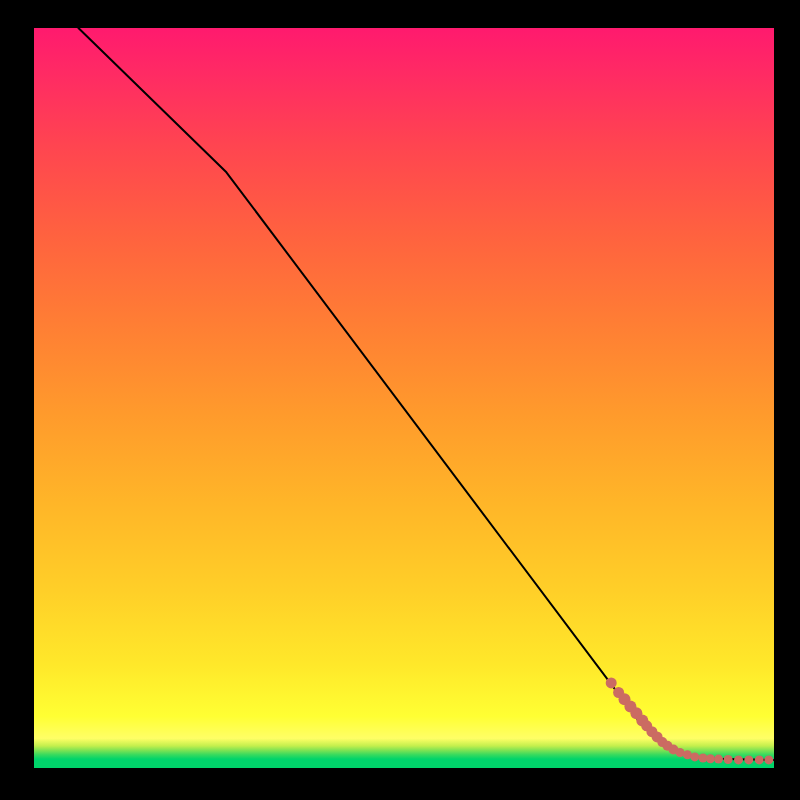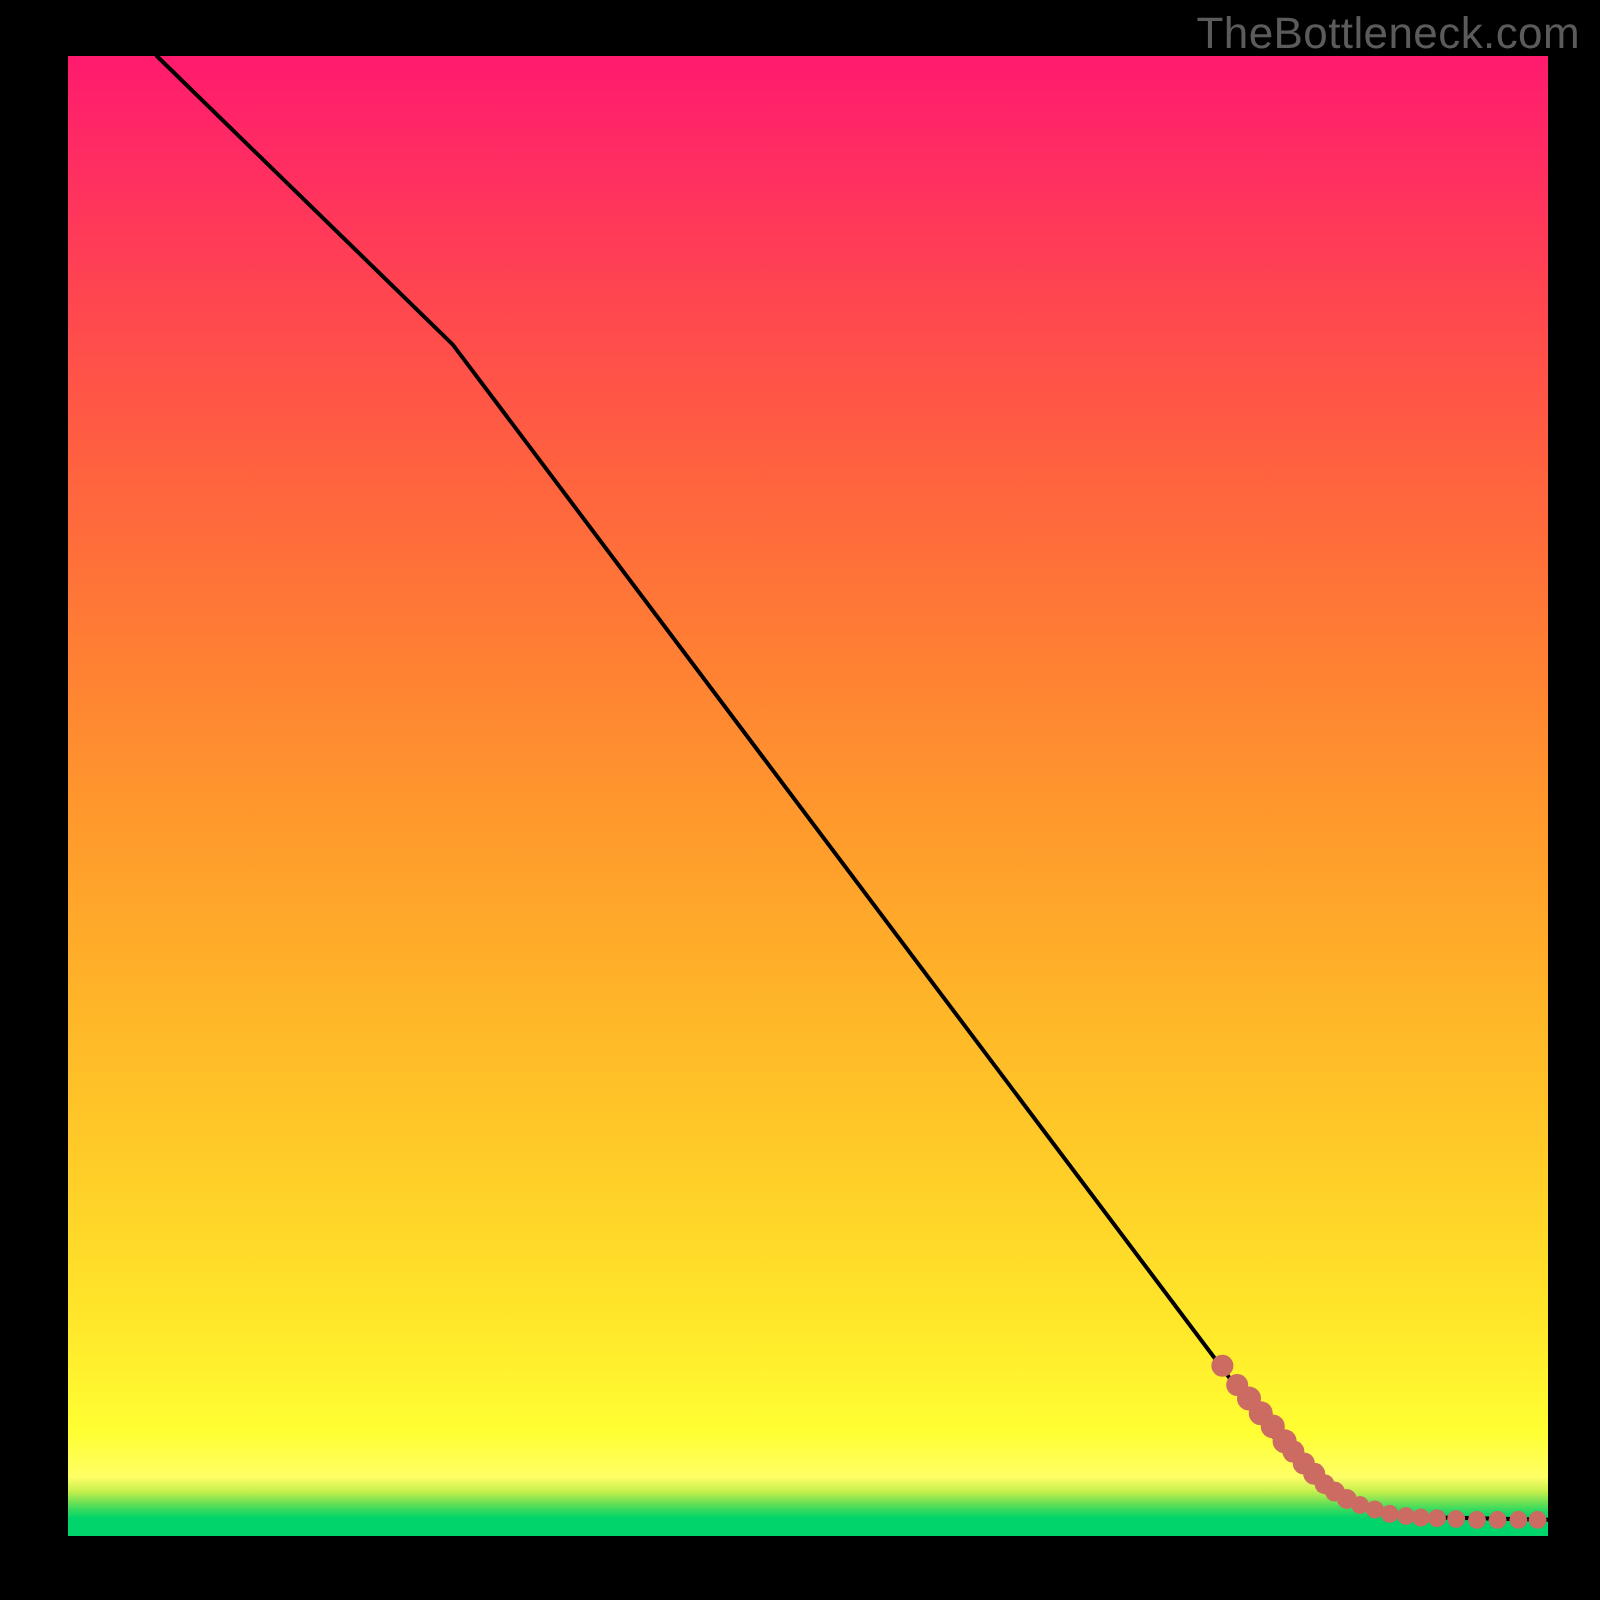--- a/index.html
+++ b/index.html
@@ -78,21 +78,20 @@
     stroke-linecap: round;
   }
   .pt {
     fill: #cb6b62;
   }
 </style>
 </head>
 <body>
 
 <div class="frame">
-  <div class="watermark">TheBottleneck.com</div>
 
   <div class="plot-outer">
     <div class="gradient"></div>
     <svg class="chart" viewBox="0 0 740 740">
       <path id="curve-path" class="curve" d="M44.4 0.0 L192.4 144.3 L606.8 695.6 L636.4 721.5 L666.0 730.4 L740.0 731.9" stroke="#000000"></path>
       <g id="points-group">
           <circle cx="577.2" cy="654.9" r="5.5" class="pt" fill="#cb6b62"></circle>
           <circle cx="584.6" cy="664.5" r="5.5" class="pt" fill="#cb6b62"></circle>
           <circle cx="590.5" cy="671.2" r="6" class="pt" fill="#cb6b62"></circle>
           <circle cx="596.4" cy="678.6" r="6" class="pt" fill="#cb6b62"></circle>

